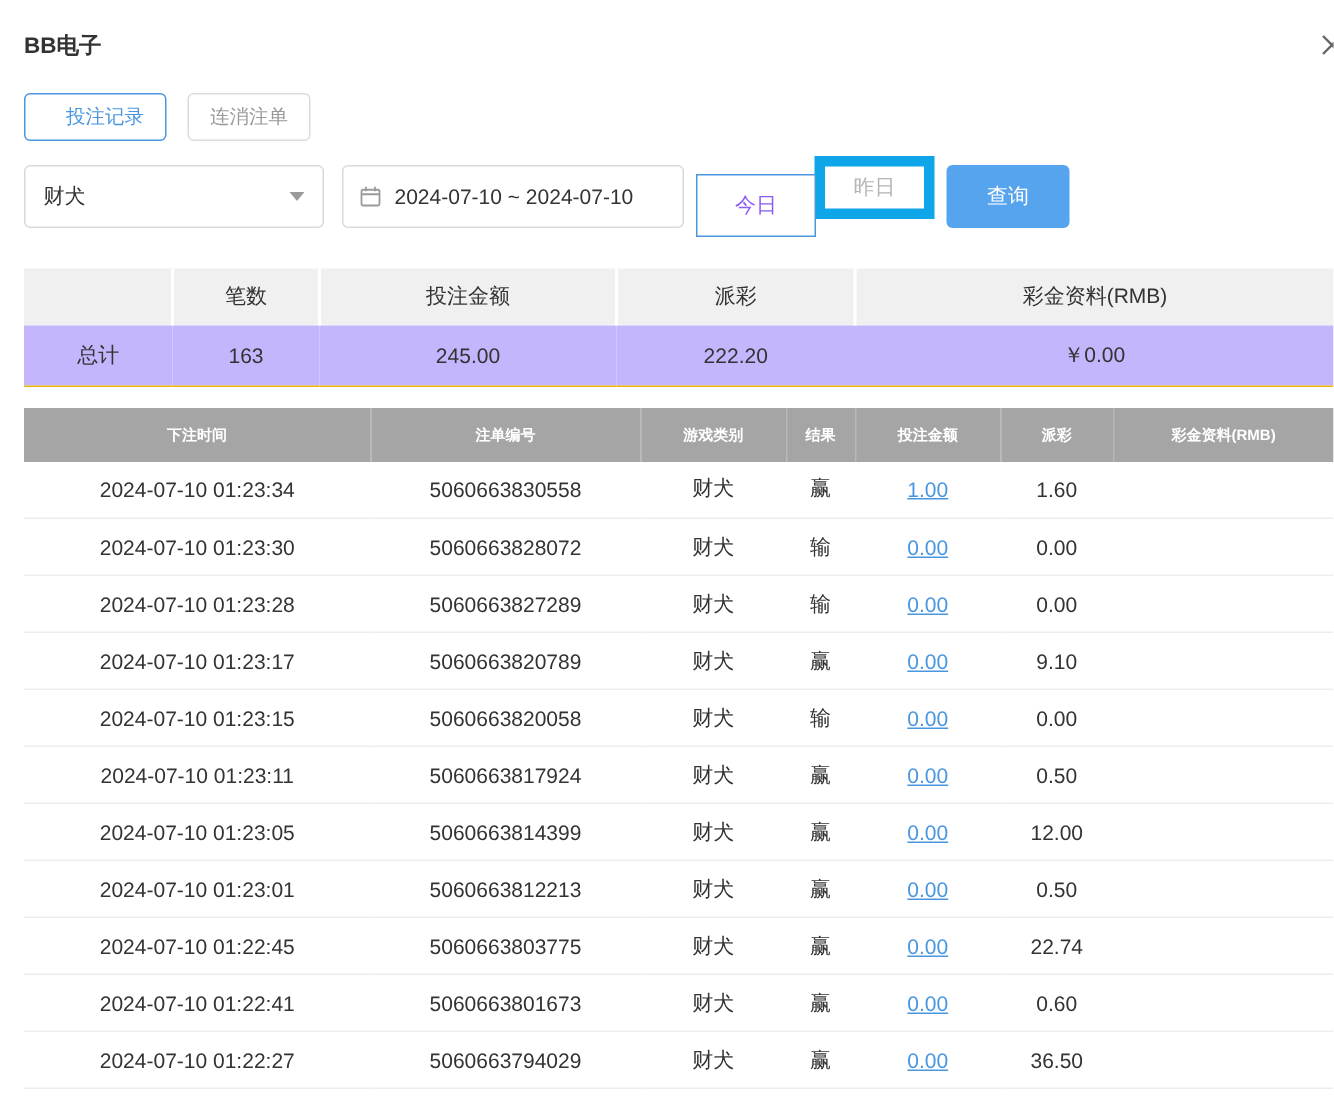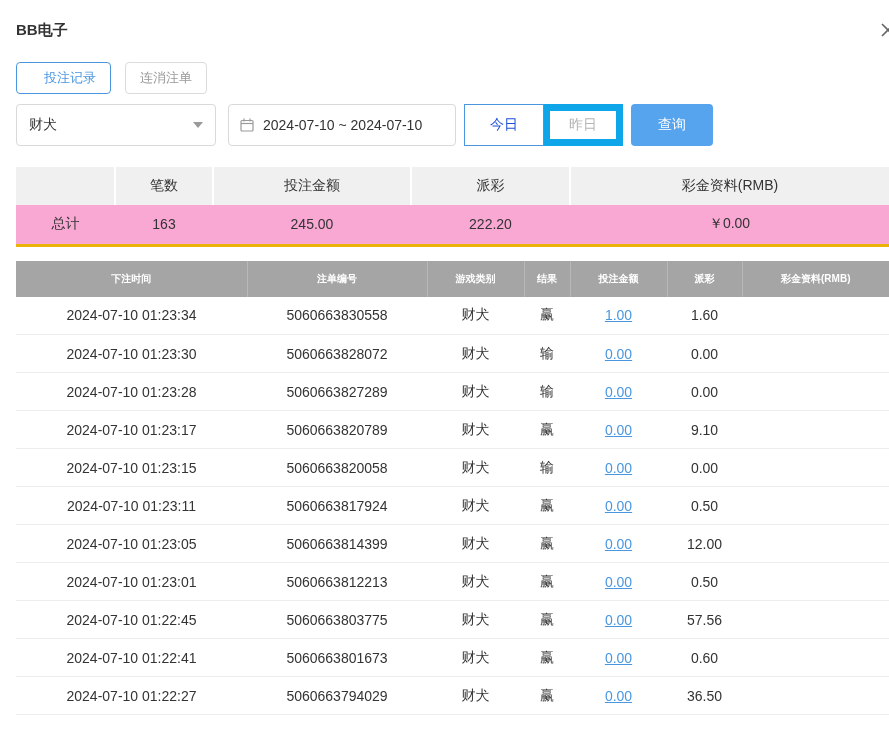--- a/index.html
+++ b/index.html
@@ -52,40 +52,40 @@
   }
   .btn-group { margin-left: 8px; display: flex; }
   .btn-group .range-btn {
     height: 42px; width: 80px; background: #fff;
     border: 7px solid #0ea5e9; color: #b5b5b5;
     font-size: 14px; margin-left: -1px; cursor: pointer;
     font-family: inherit;
   }
   .btn-group .range-btn:first-child { margin-left: 0; }
   .btn-group .range-btn.active {
-    border: 1px solid #4a97e0; color: #1d4ed8;
-    position: relative; z-index: 1;
+    border: 1px solid #4a97e0; color: #8b5cf6;
+    position: relative; z-index: 1; margin-top: 12px;
   }
   .search-btn {
     margin-left: 8px; width: 82px; height: 42px;
     background: #57a4ee; color: #fff; border: none; border-radius: 4px;
     font-size: 14px; cursor: pointer; font-family: inherit;
   }
 
   
   table { border-collapse: collapse; table-layout: fixed; }
   .summary-table { margin-top: 21px; width: 873px; font-size: 14px; }
   .summary-table thead td {
     background: #f0f0f0; height: 38px; text-align: center;
     border-right: 2px solid #fff; color: #333;
   }
   .summary-table thead td:last-child { border-right: none; }
   .summary-table tbody td {
     height: 40px; text-align: center; color: #333;
-    border-bottom: 3px solid #eab308; background: #f9a8d4;
+    border-bottom: 1px solid #eab308; background: #c4b5fd;
   }
 
   
   .bet-table { margin-top: 14px; width: 873px; font-size: 14px; }
   .bet-table thead th {
     background: #a5a5a5; color: #fff; height: 36px;
     font-weight: bold; font-size: 10px; text-align: center;
     border-right: 1px solid #b8b8b8;
   }
   .bet-table thead th:last-child { border-right: none; }
@@ -262,21 +262,21 @@
           <td><a class="amount-link">0.00</a></td>
           <td>0.50</td>
           <td></td>
         </tr>
         <tr>
           <td>2024-07-10 01:22:45</td>
           <td>5060663803775</td>
           <td>财犬</td>
           <td>赢</td>
           <td><a class="amount-link">0.00</a></td>
-          <td>57.56</td>
+          <td>22.74</td>
           <td></td>
         </tr>
         <tr>
           <td>2024-07-10 01:22:41</td>
           <td>5060663801673</td>
           <td>财犬</td>
           <td>赢</td>
           <td><a class="amount-link">0.00</a></td>
           <td>0.60</td>
           <td></td>

